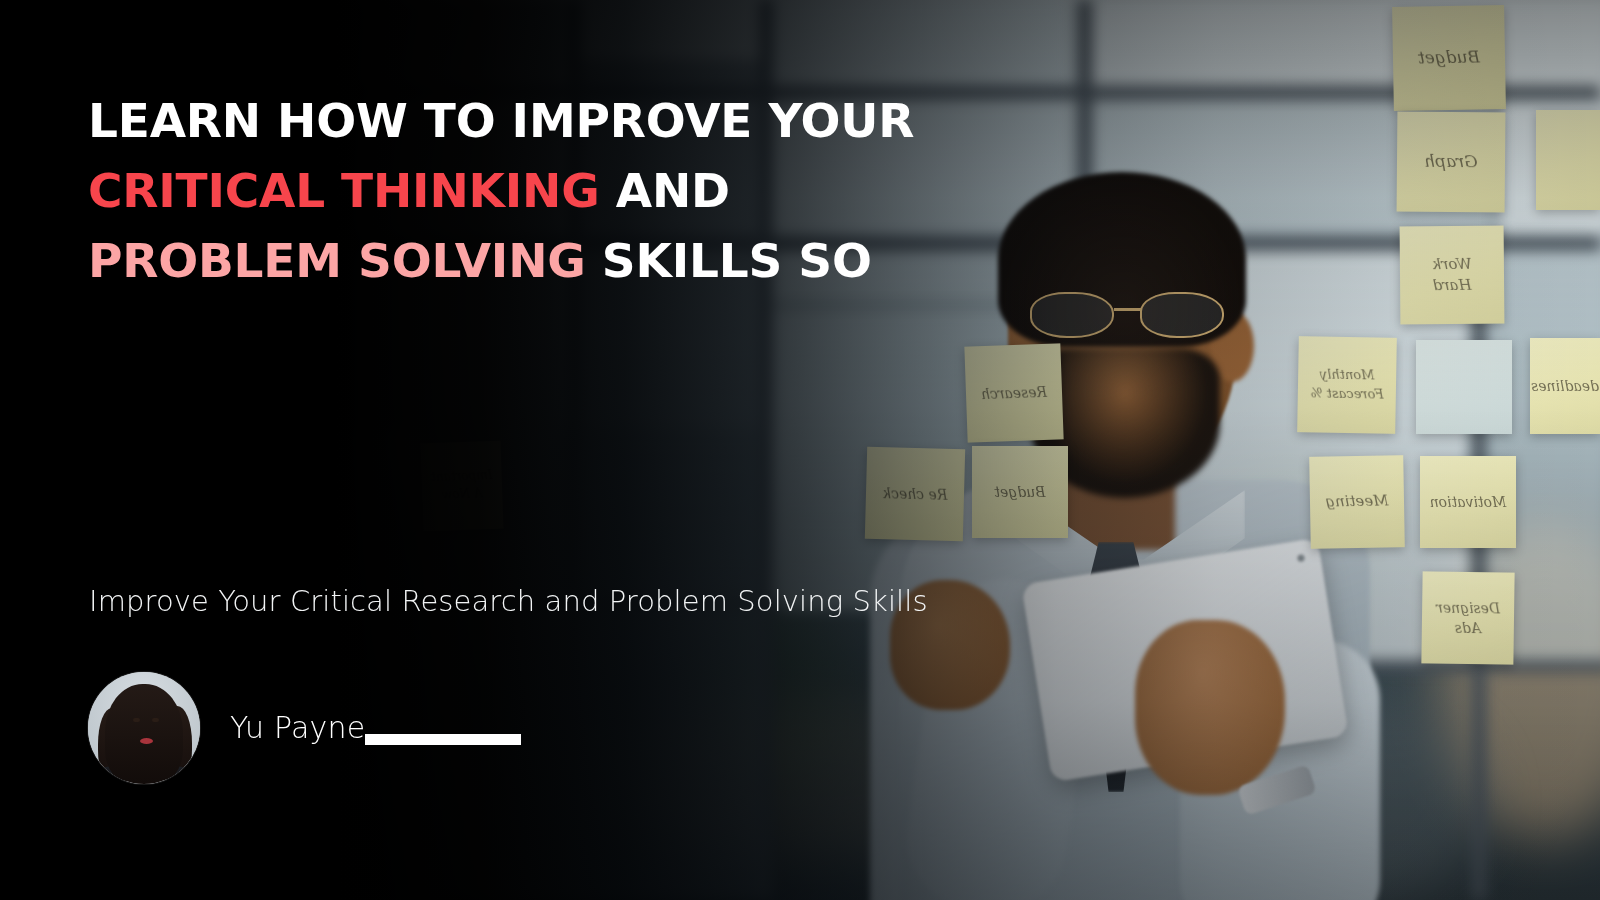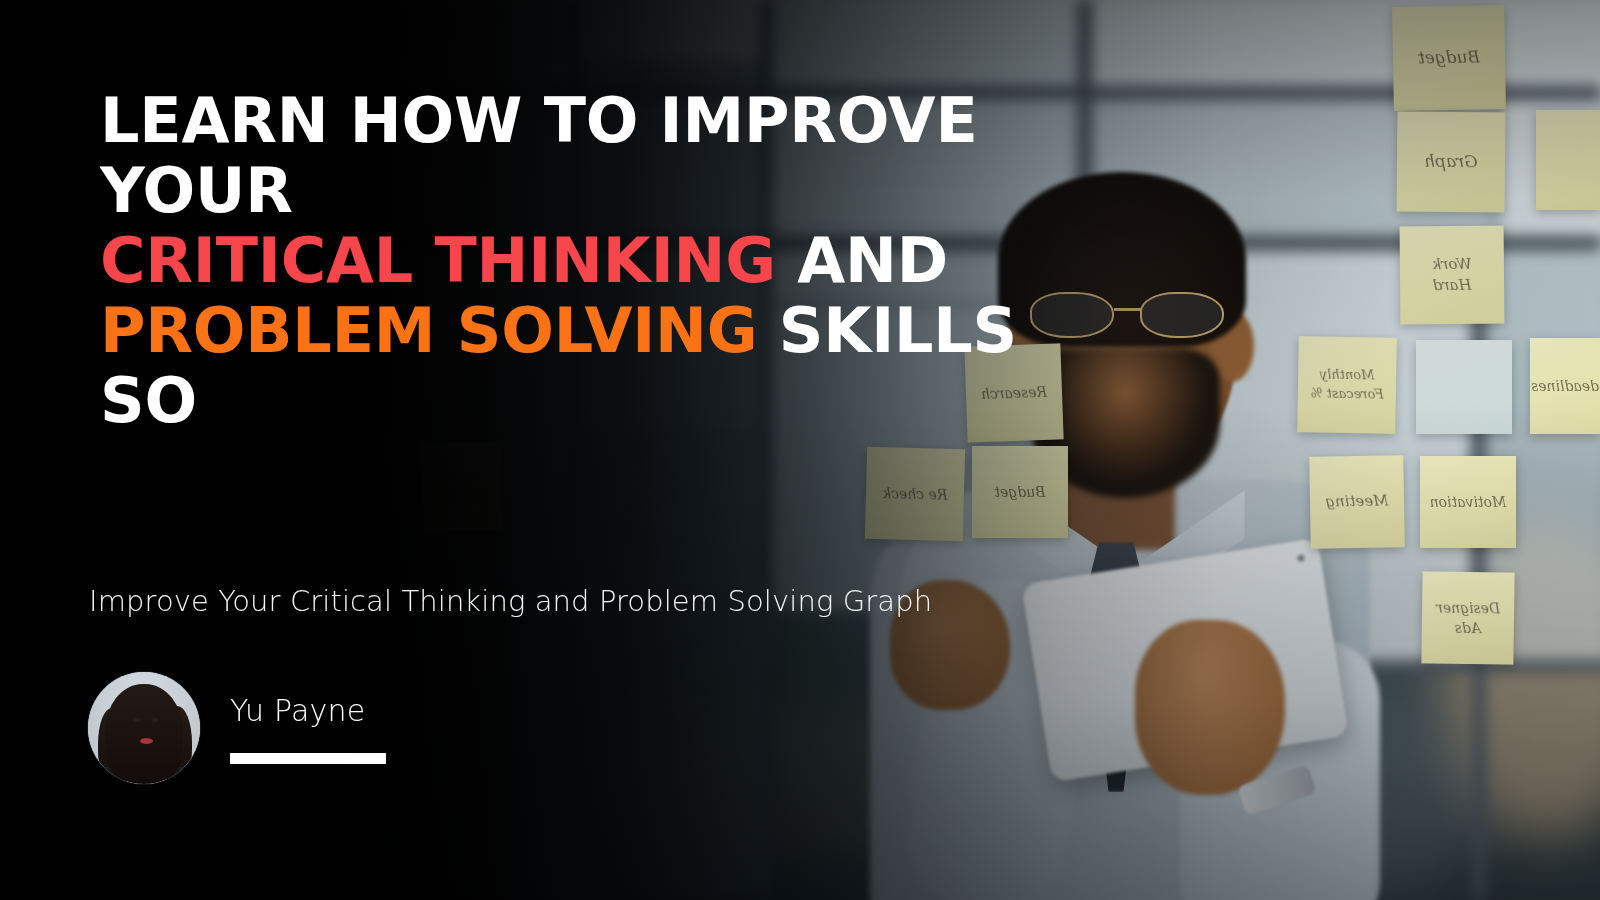--- a/index.html
+++ b/index.html
@@ -158,31 +158,31 @@
   .scrim-vert {
     position:absolute; inset:0;
     background:linear-gradient(180deg, rgba(0,0,0,.42) 0%, rgba(0,0,0,.10) 22%,
       rgba(0,0,0,0) 45%, rgba(0,0,0,.10) 78%, rgba(0,0,0,.30) 100%);
   }
 
   
   .content { position:absolute; left:88px; top:0; width:1020px; height:900px; }
 
   .headline {
-    position:absolute; top:86px; left:12px; width:990px;
+    position:absolute; top:86px; left:0; width:990px;
     font-family:"DejaVu Sans", sans-serif;
     font-weight:700;
-    font-size:62px;
+    font-size:47px;
     line-height:70px;
     letter-spacing:-0.2px;
     color:#ffffff;
     text-transform:uppercase;
   }
   .headline .hl-red   { color:#f7454c; }
-  .headline .hl-green { color:#f97316; }
+  .headline .hl-green { color:#fca5a5; }
 
   .subtitle {
     position:absolute; top:583px; left:1px;
     font-family:"DejaVu Sans", sans-serif;
     font-weight:300;
     font-size:29px;
     line-height:36px;
     color:#f2f4f5;
     letter-spacing:.1px;
     white-space:nowrap;
@@ -211,21 +211,21 @@
   .av-eyeL { position:absolute; left:45px; top:46px; width:7px; height:3.5px; background:#2a1d16; border-radius:2px; }
   .av-eyeR { position:absolute; left:64px; top:46px; width:7px; height:3.5px; background:#2a1d16; border-radius:2px; }
   .av-lip  { position:absolute; left:52px; top:66px; width:13px; height:6px; background:#a8343c; border-radius:50%; }
   .av-neck { position:absolute; left:46px; top:76px; width:24px; height:18px; background:#e6c6ab; }
   .av-turtle{position:absolute; left:38px; top:84px; width:40px; height:30px;
              background:linear-gradient(180deg,#fdfdfd,#e7eaec); border-radius:14px 14px 4px 4px; }
   .av-jacket{position:absolute; left:4px; top:92px; width:104px; height:26px;
              background:linear-gradient(180deg,#1d1f24,#0d0e11);
              clip-path:polygon(0 22%,28% 0,42% 26%,58% 26%,72% 0,100% 22%,100% 100%,0 100%); }
 
-  .author-right { margin-left:30px; display:flex; flex-direction:column; }
+  .author-right { margin-left:30px; display:flex; flex-direction:row; }
   .author-name {
     font-family:"DejaVu Sans", sans-serif;
     font-weight:300; font-size:30px; line-height:36px; color:#ffffff;
     letter-spacing:.2px;
   }
   .author-rule {
     margin-top:24px; width:156px; height:11px; background:#ffffff;
   }
 </style>
 </head>
@@ -368,21 +368,21 @@
 
   <div class="content">
 
     <h1 class="headline">
       <span>LEARN HOW TO IMPROVE YOUR</span><br>
       <span class="hl-red">CRITICAL THINKING</span><span> AND</span><br>
       <span class="hl-green">PROBLEM SOLVING</span><span> SKILLS SO</span><br>
       <br>
     </h1>
 
-    <div class="subtitle">Improve Your Critical Thinking and Problem Solving Graph</div>
+    <div class="subtitle">Improve Your Critical Research and Problem Solving Skills</div>
 
     <div class="author-row">
       <div class="avatar">
         <div class="av-bg"></div>
         <div class="av-hairL"></div>
         <div class="av-hairR"></div>
         <div class="av-neck"></div>
         <div class="av-jacket"></div>
         <div class="av-turtle"></div>
         <div class="av-face"></div>

